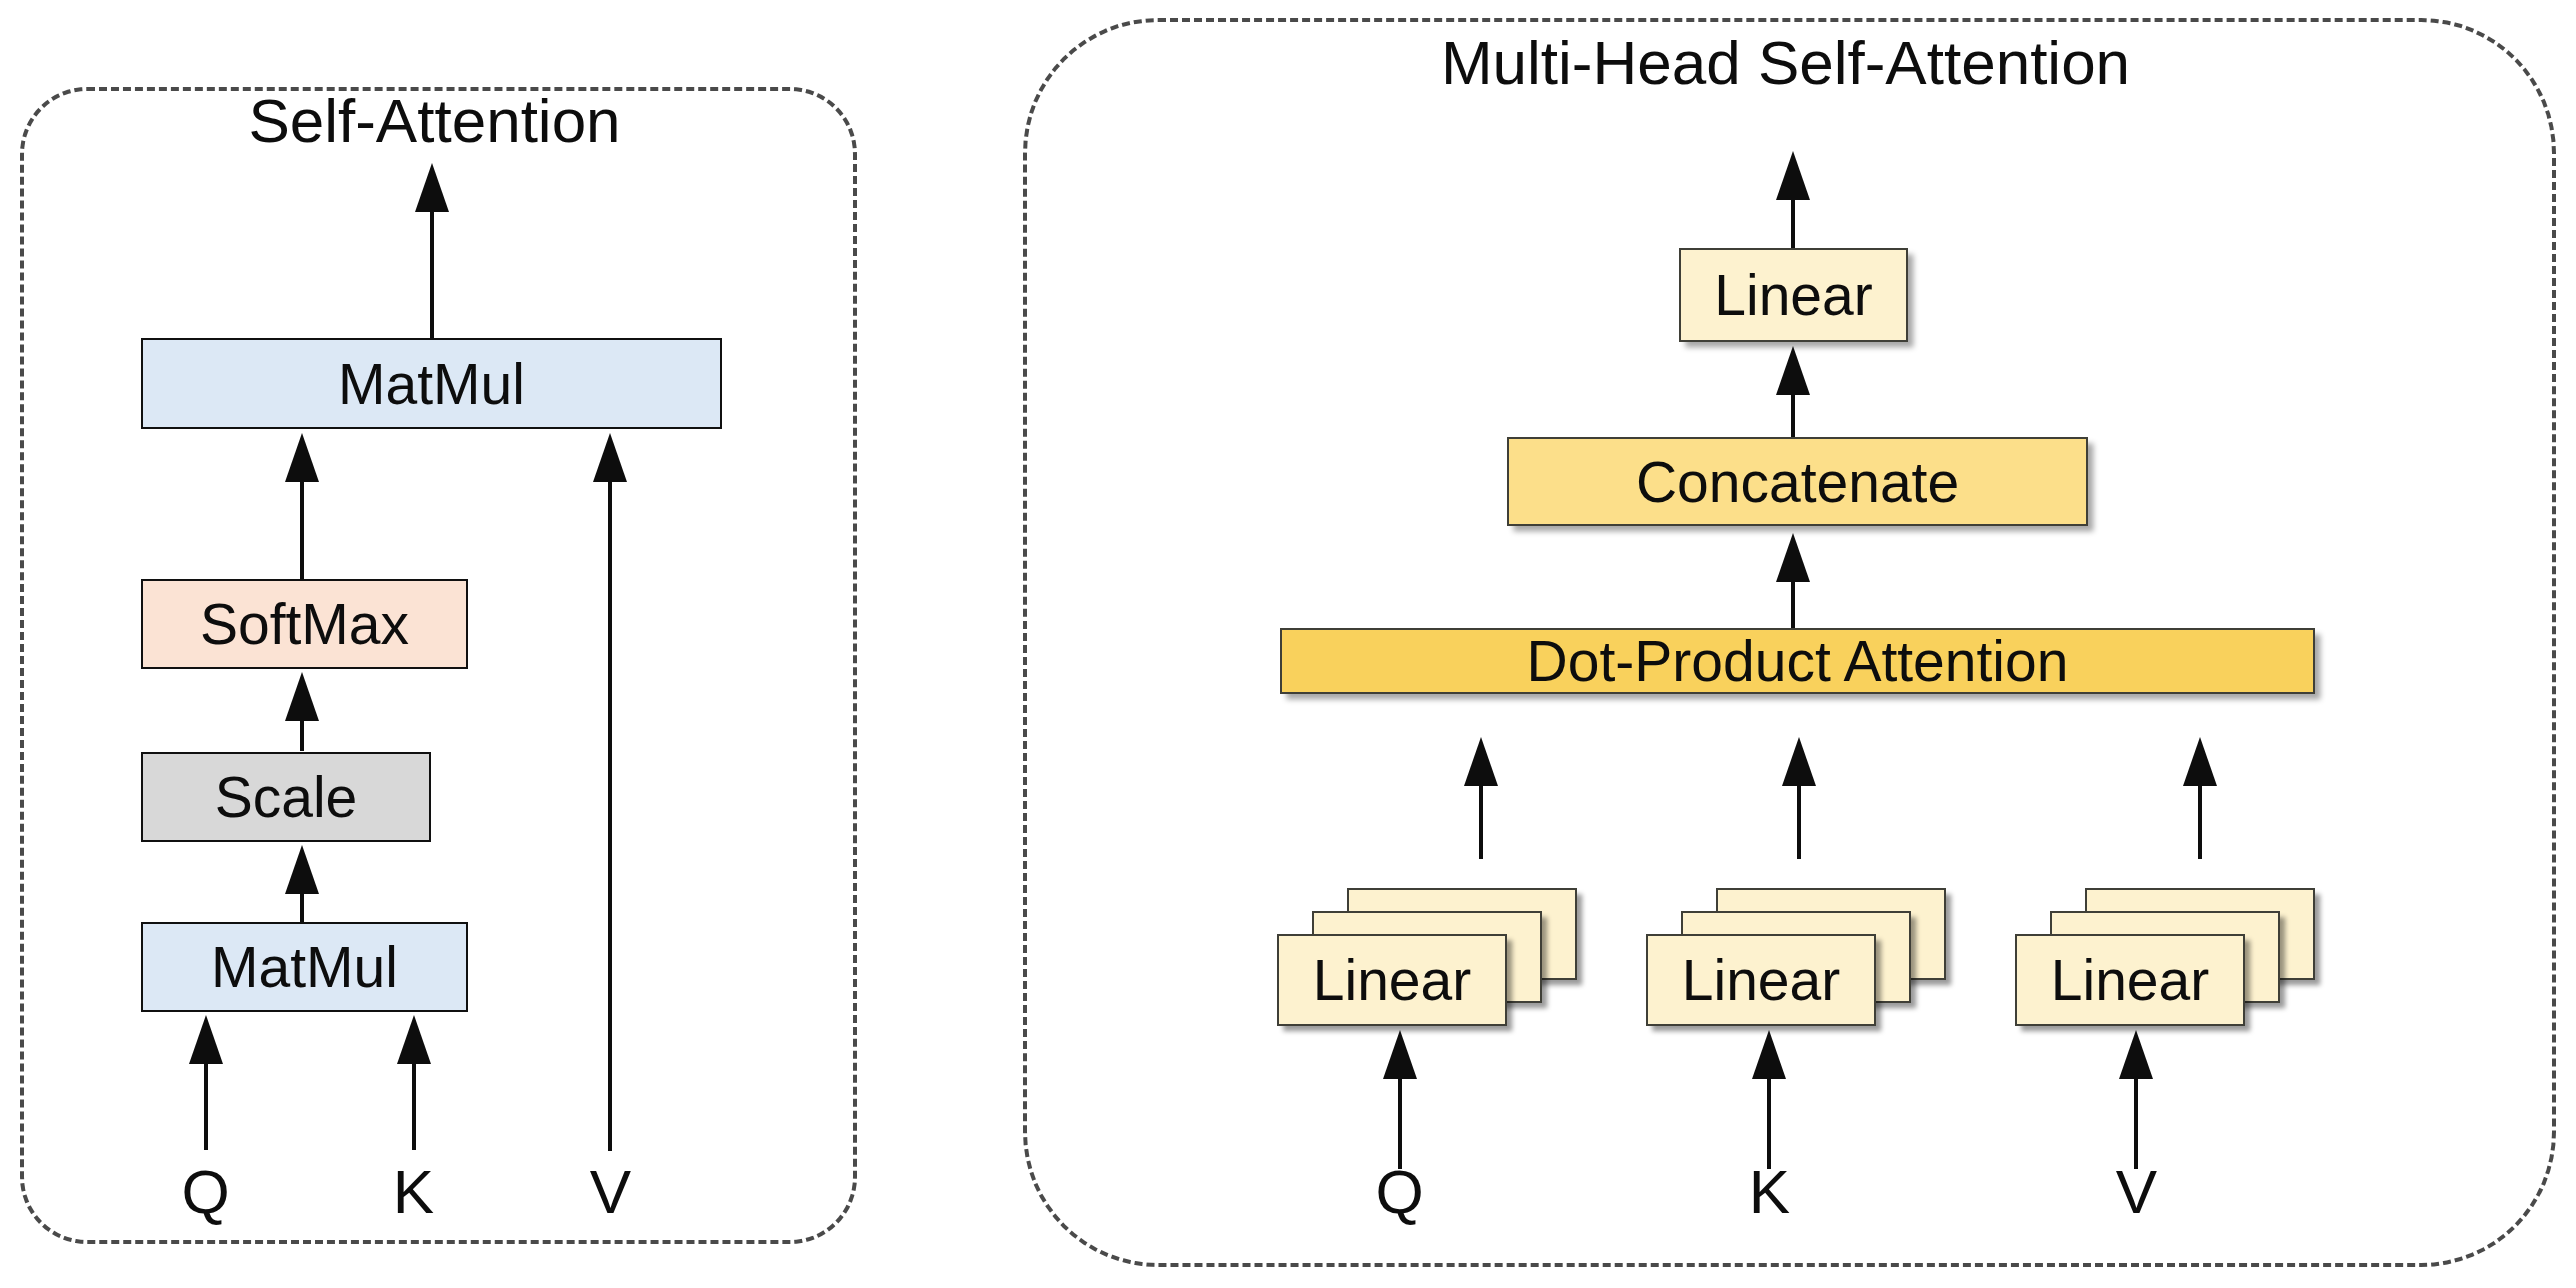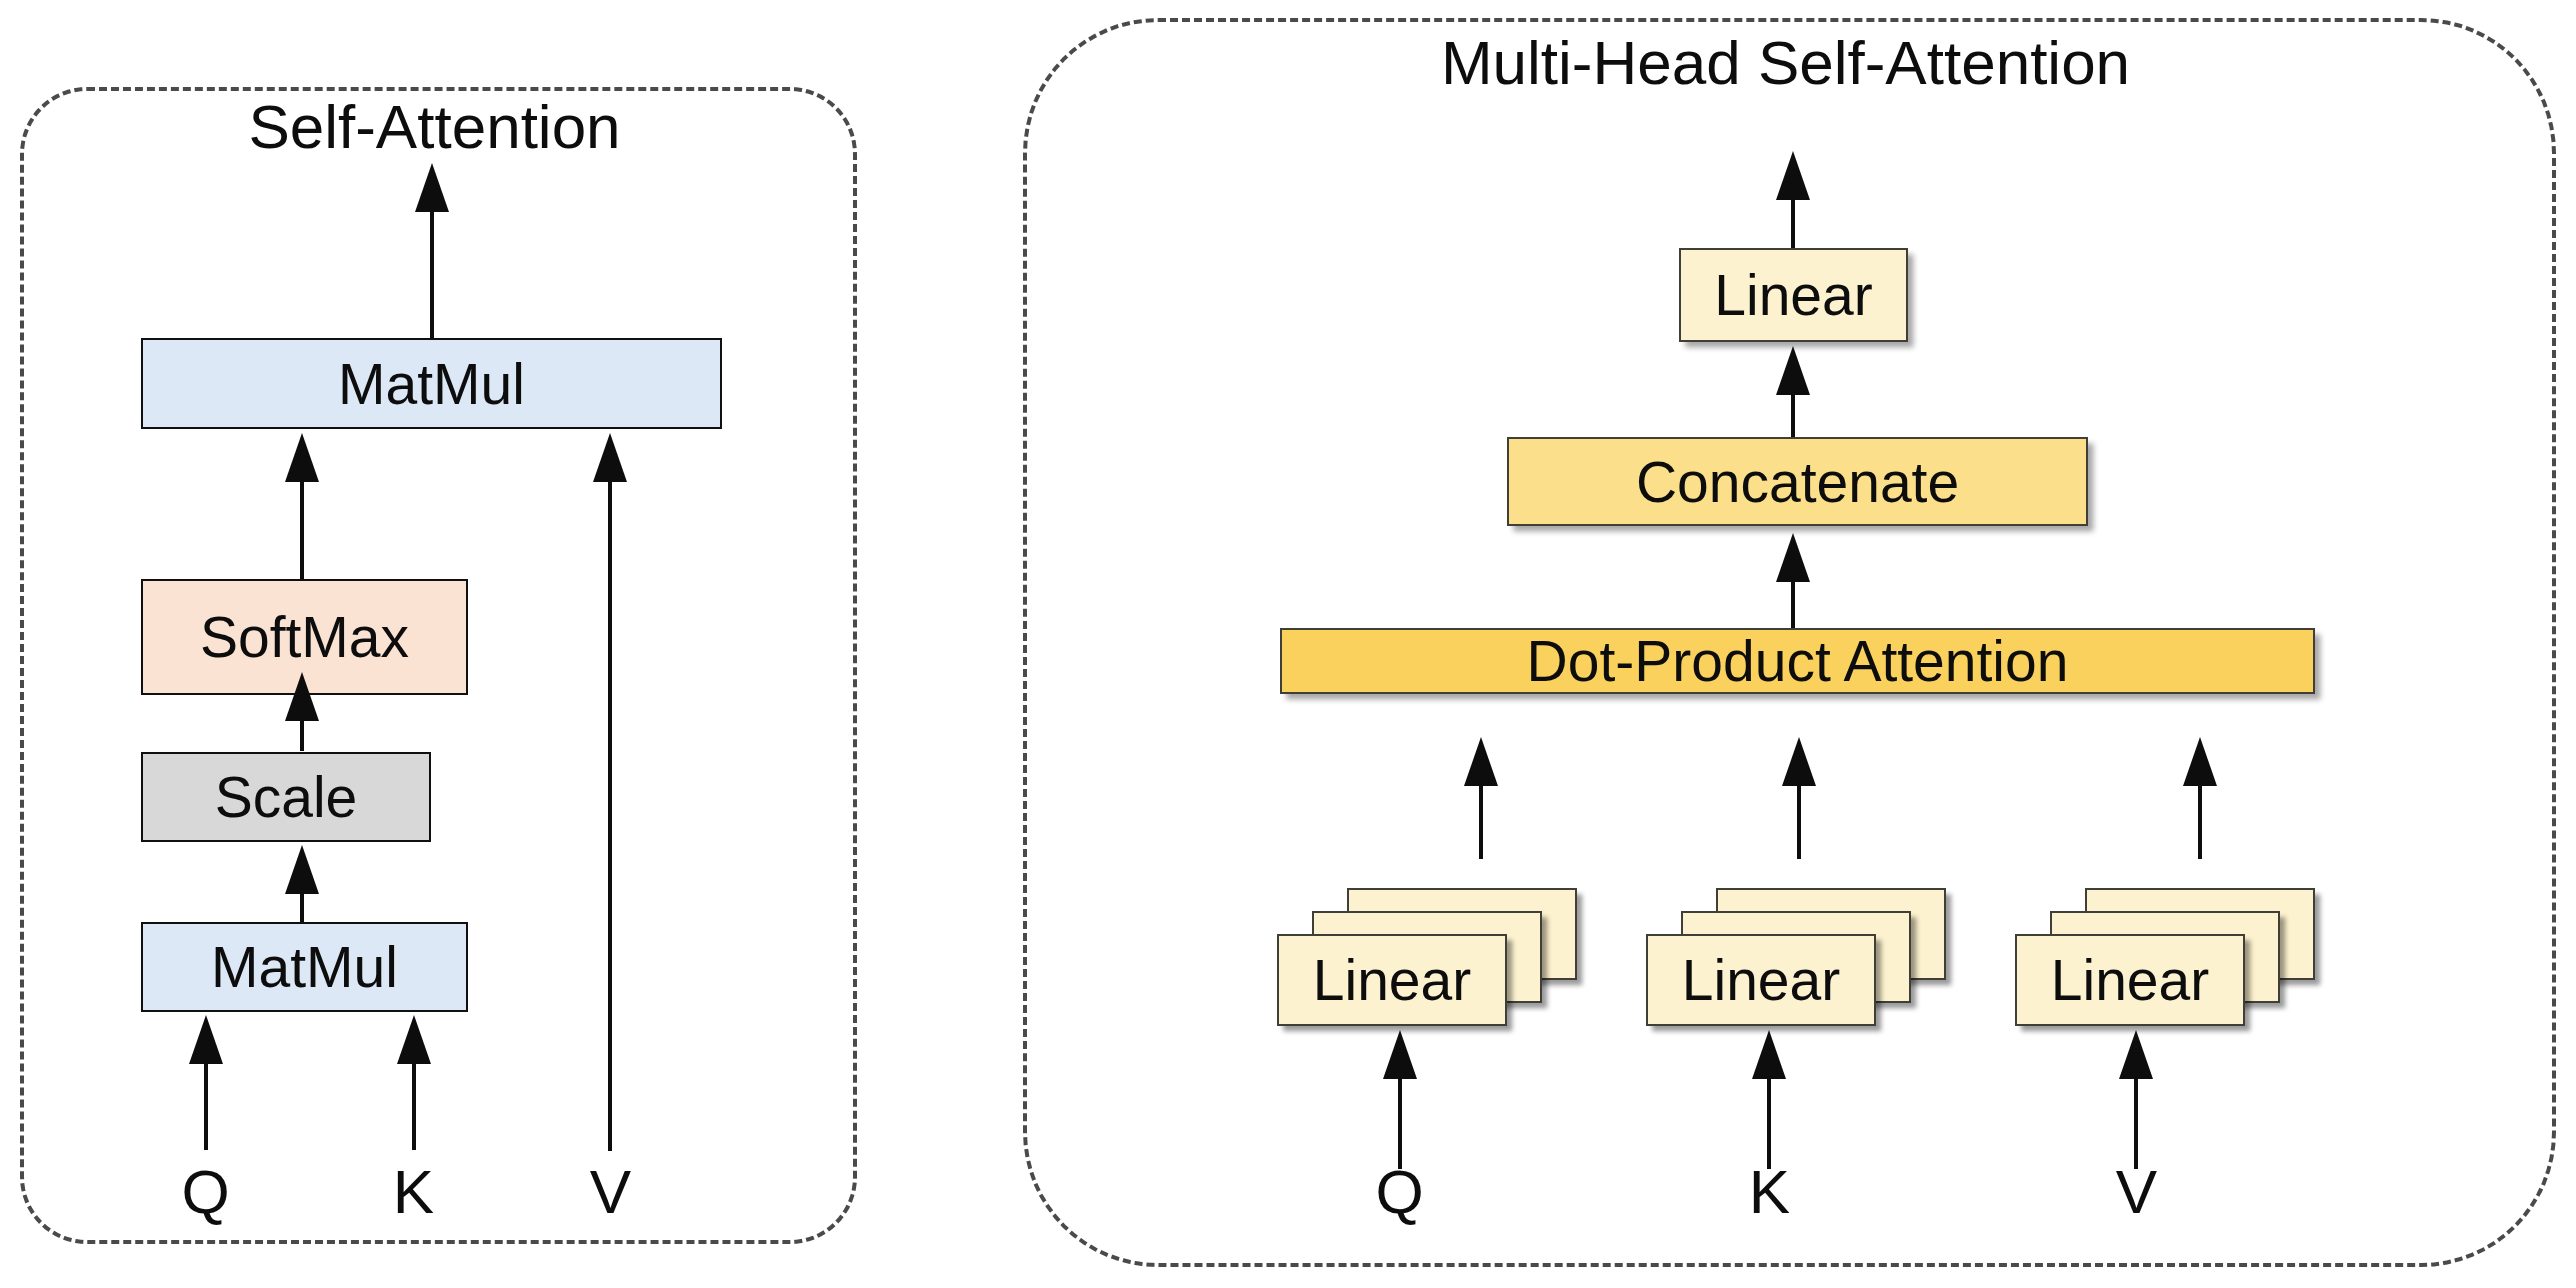--- a/index.html
+++ b/index.html
@@ -19,21 +19,21 @@
   .panel-left{left:20px;top:87px;width:829px;height:1149px;border-radius:67px;}
   .panel-right{left:1023px;top:17.5px;width:1525px;height:1241px;border-radius:135px;}
   .panel-title{
     position:absolute;
     text-align:center;
     font-size:62px;
     line-height:1.0;
     white-space:nowrap;
     color:#0d0d0d;
   }
-  .title-left{left:20px;top:96px;width:829px;}
+  .title-left{left:20px;top:90px;width:829px;}
   .title-right{left:1023px;top:32px;width:1525px;}
   .box{
     position:absolute;
     display:flex;align-items:center;justify-content:center;
     font-size:57px;
     border:2.4px solid #101010;
     box-sizing:border-box;
     white-space:nowrap;
   }
   
@@ -85,21 +85,21 @@
     <div class="shaft"></div>
   </div>
 
   <div class="box" style="left: 141px; top: 338px; width: 581px; height: 91px; background-color: rgb(220, 232, 245);">MatMul</div>
 
   <div class="arrow" style="left:302px;top:433px;height:146px">
     <div class="head"></div>
     <div class="shaft"></div>
   </div>
 
-  <div class="box" style="left: 141px; top: 579px; width: 327px; height: 116px; background-color: rgb(251, 227, 212);">SoftMax</div>
+  <div class="box" style="left: 141px; top: 579px; width: 327px; height: 90px; background-color: rgb(251, 227, 212);">SoftMax</div>
 
   <div class="arrow" style="left:302px;top:672px;height:79px">
     <div class="head"></div>
     <div class="shaft"></div>
   </div>
 
   <div class="box" style="left: 141px; top: 752px; width: 290px; height: 90px; background-color: rgb(216, 216, 216);">Scale</div>
 
   <div class="arrow" style="left:302px;top:845px;height:78px">
     <div class="head"></div>

